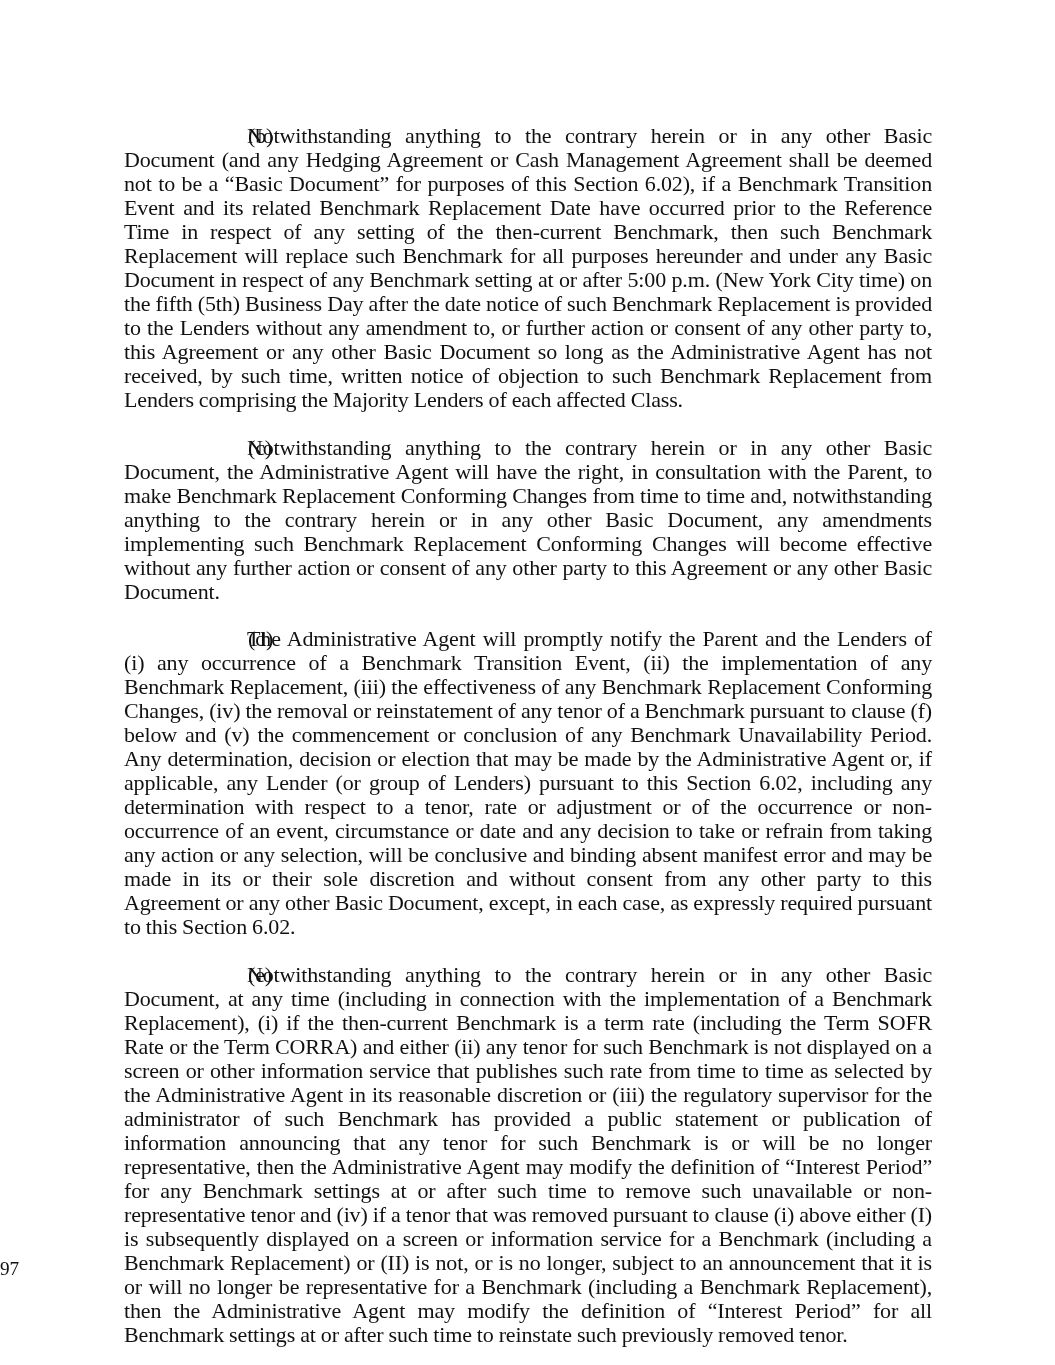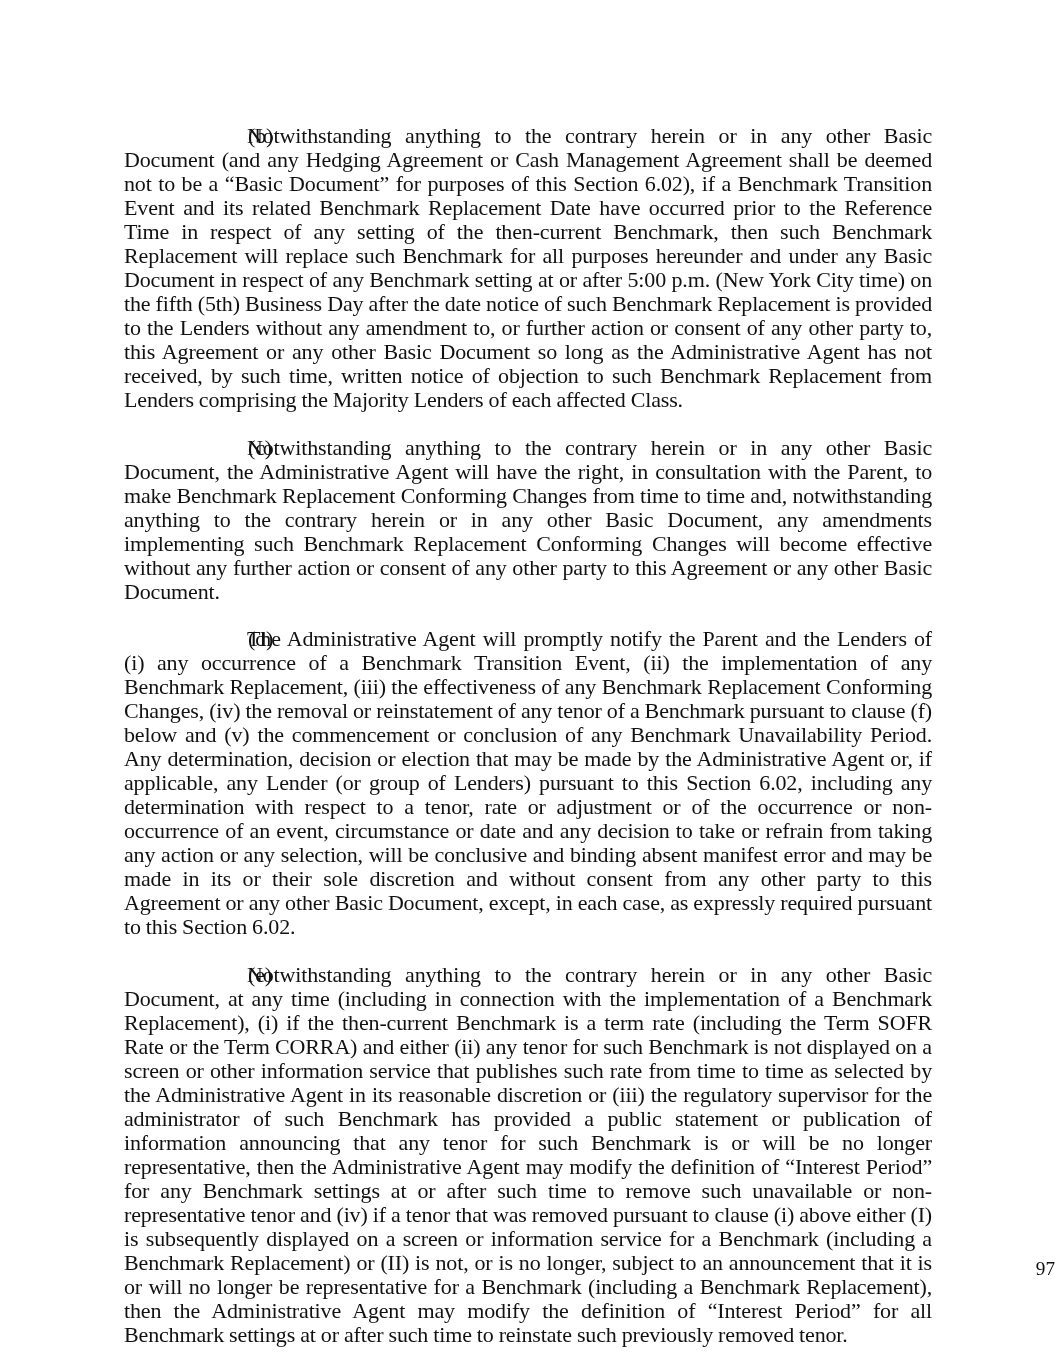--- a/index.html
+++ b/index.html
@@ -32,21 +32,21 @@
     }
     .para .label {
       display: inline-block;
       width: 61px;
     }
     .page-number {
       position: absolute;
       left: 0;
       width: 1055px;
       top: 1257px;
-      text-align: right;
+      text-align: left;
       font-size: 19.2px;
       line-height: 24px;
     }
   </style>
 </head>
 <body>
 
 <div class="page">
   <p class="para"><span class="label">(b)</span><span>Notwithstanding anything to the contrary herein or in any other Basic Document (and any Hedging Agreement or Cash Management Agreement shall be deemed not to be a “Basic Document” for purposes of this Section 6.02), if a Benchmark Transition Event and its related Benchmark Replacement Date have occurred prior to the Reference Time in respect of any setting of the then-current Benchmark, then such Benchmark Replacement will replace such Benchmark for all purposes hereunder and under any Basic Document in respect of any Benchmark setting at or after 5:00 p.m. (New York City time) on the fifth (5th) Business Day after the date notice of such Benchmark Replacement is provided to the Lenders without any amendment to, or further action or consent of any other party to, this Agreement or any other Basic Document so long as the Administrative Agent has not received, by such time, written notice of objection to such Benchmark Replacement from Lenders comprising the Majority Lenders of each affected Class.</span></p>
   <p class="para"><span class="label">(c)</span><span>Notwithstanding anything to the contrary herein or in any other Basic Document, the Administrative Agent will have the right, in consultation with the Parent, to make Benchmark Replacement Conforming Changes from time to time and, notwithstanding anything to the contrary herein or in any other Basic Document, any amendments implementing such Benchmark Replacement Conforming Changes will become effective without any further action or consent of any other party to this Agreement or any other Basic Document.</span></p>

